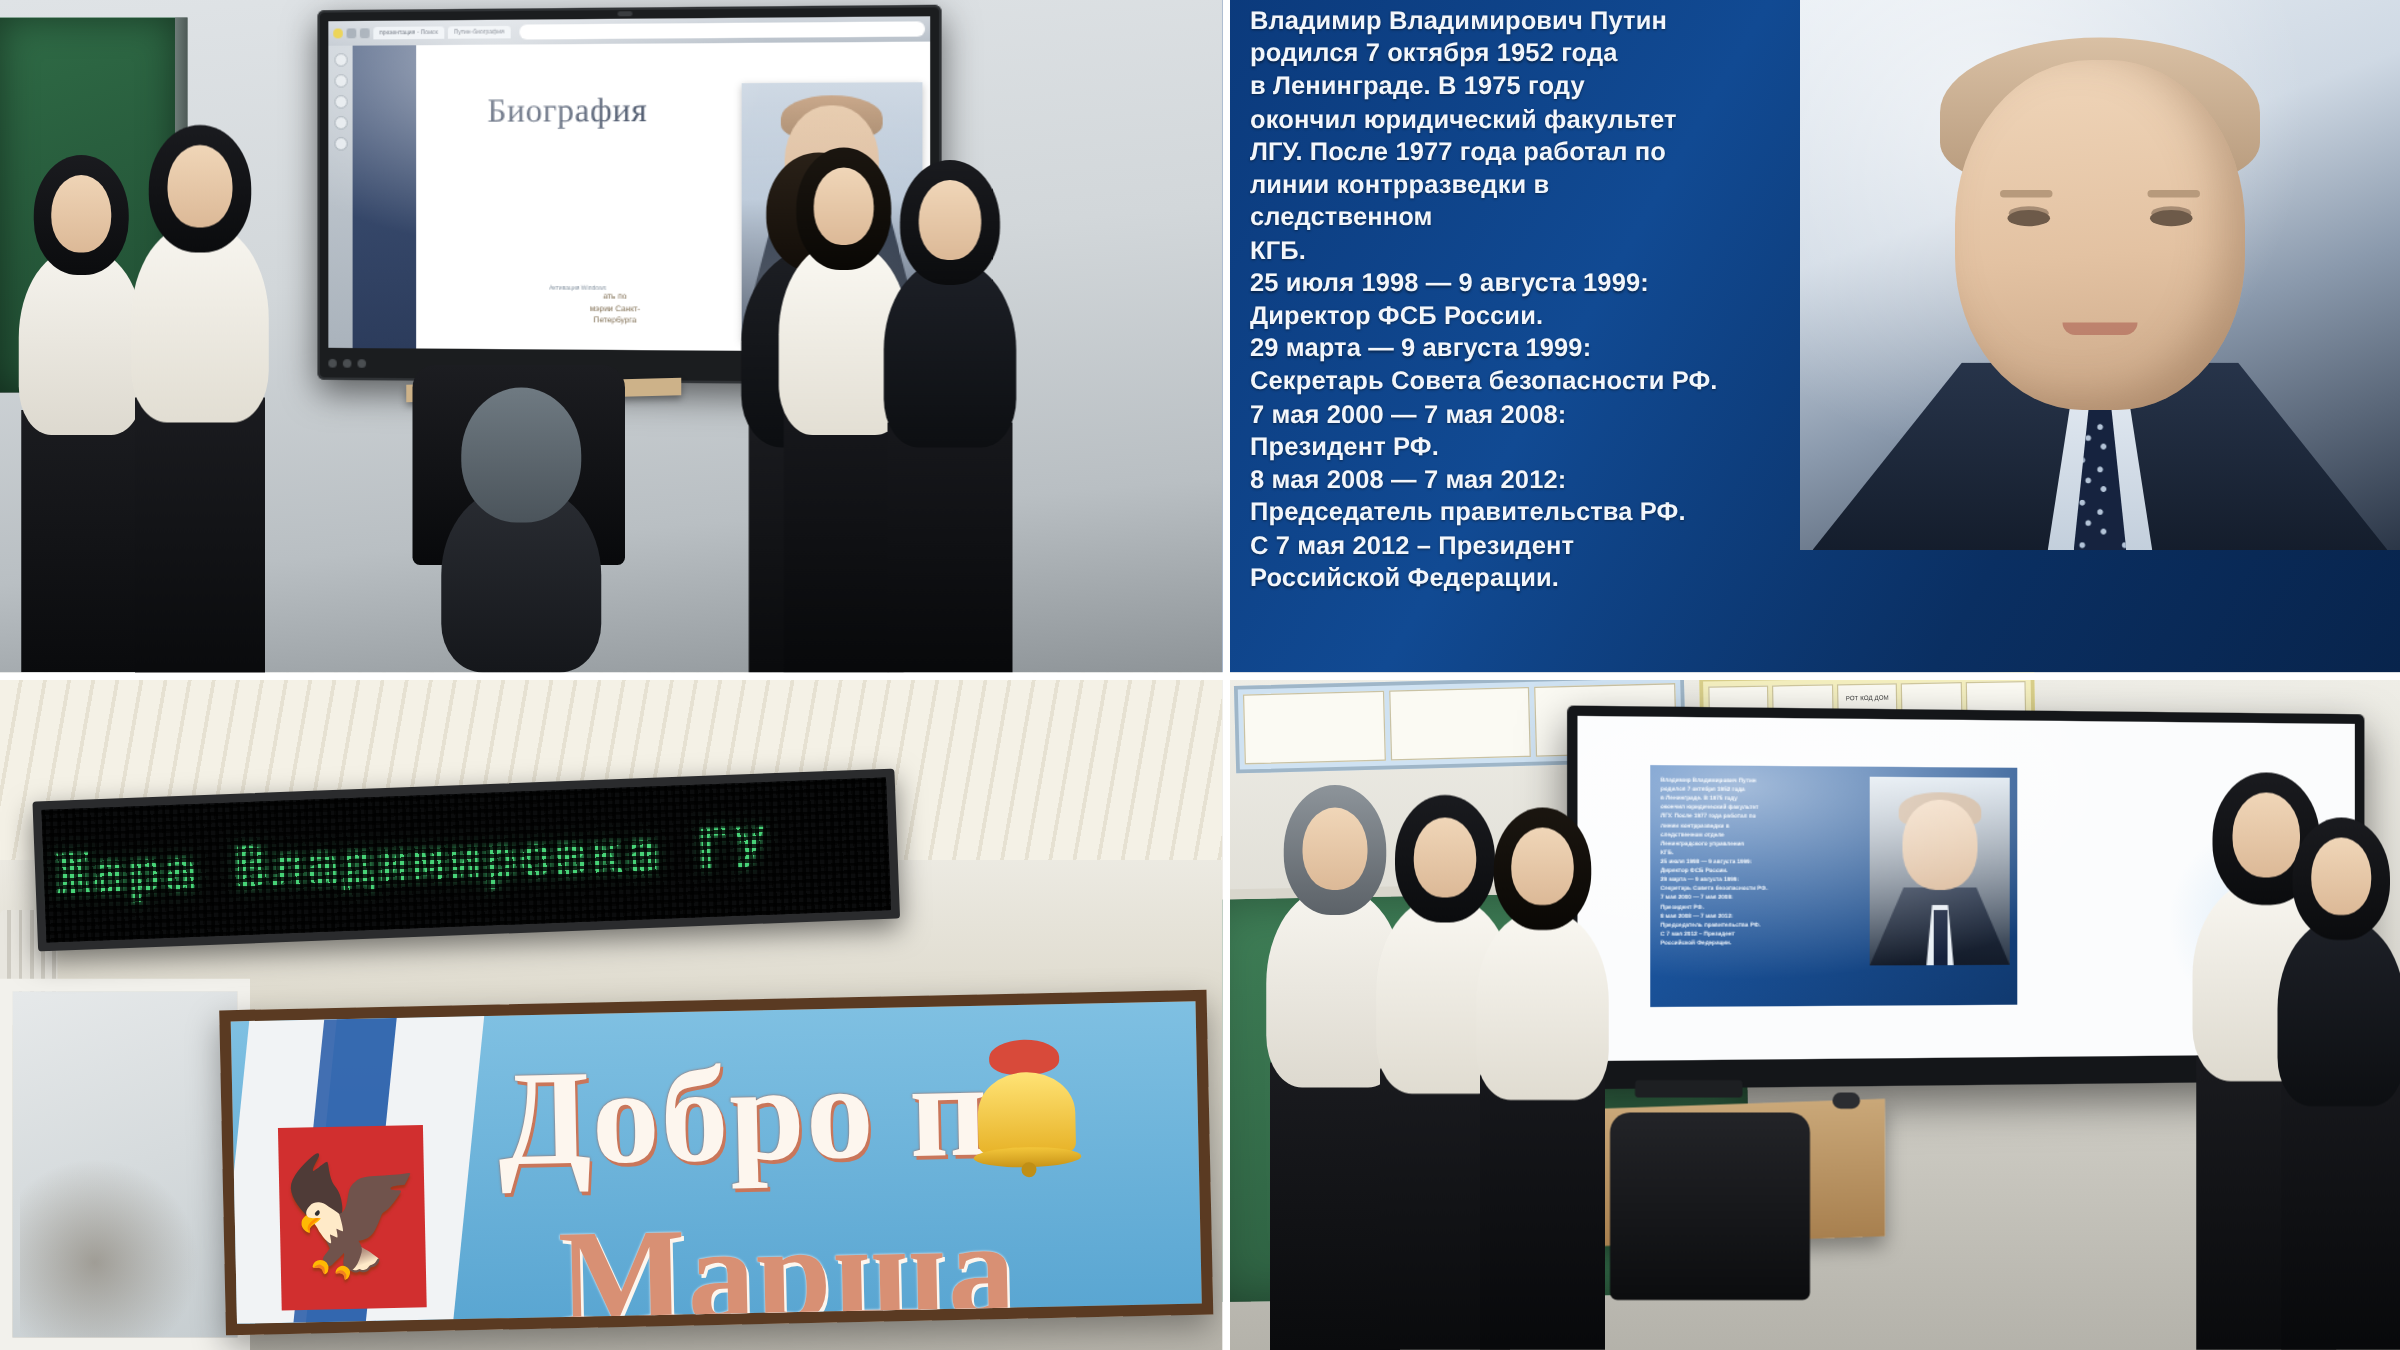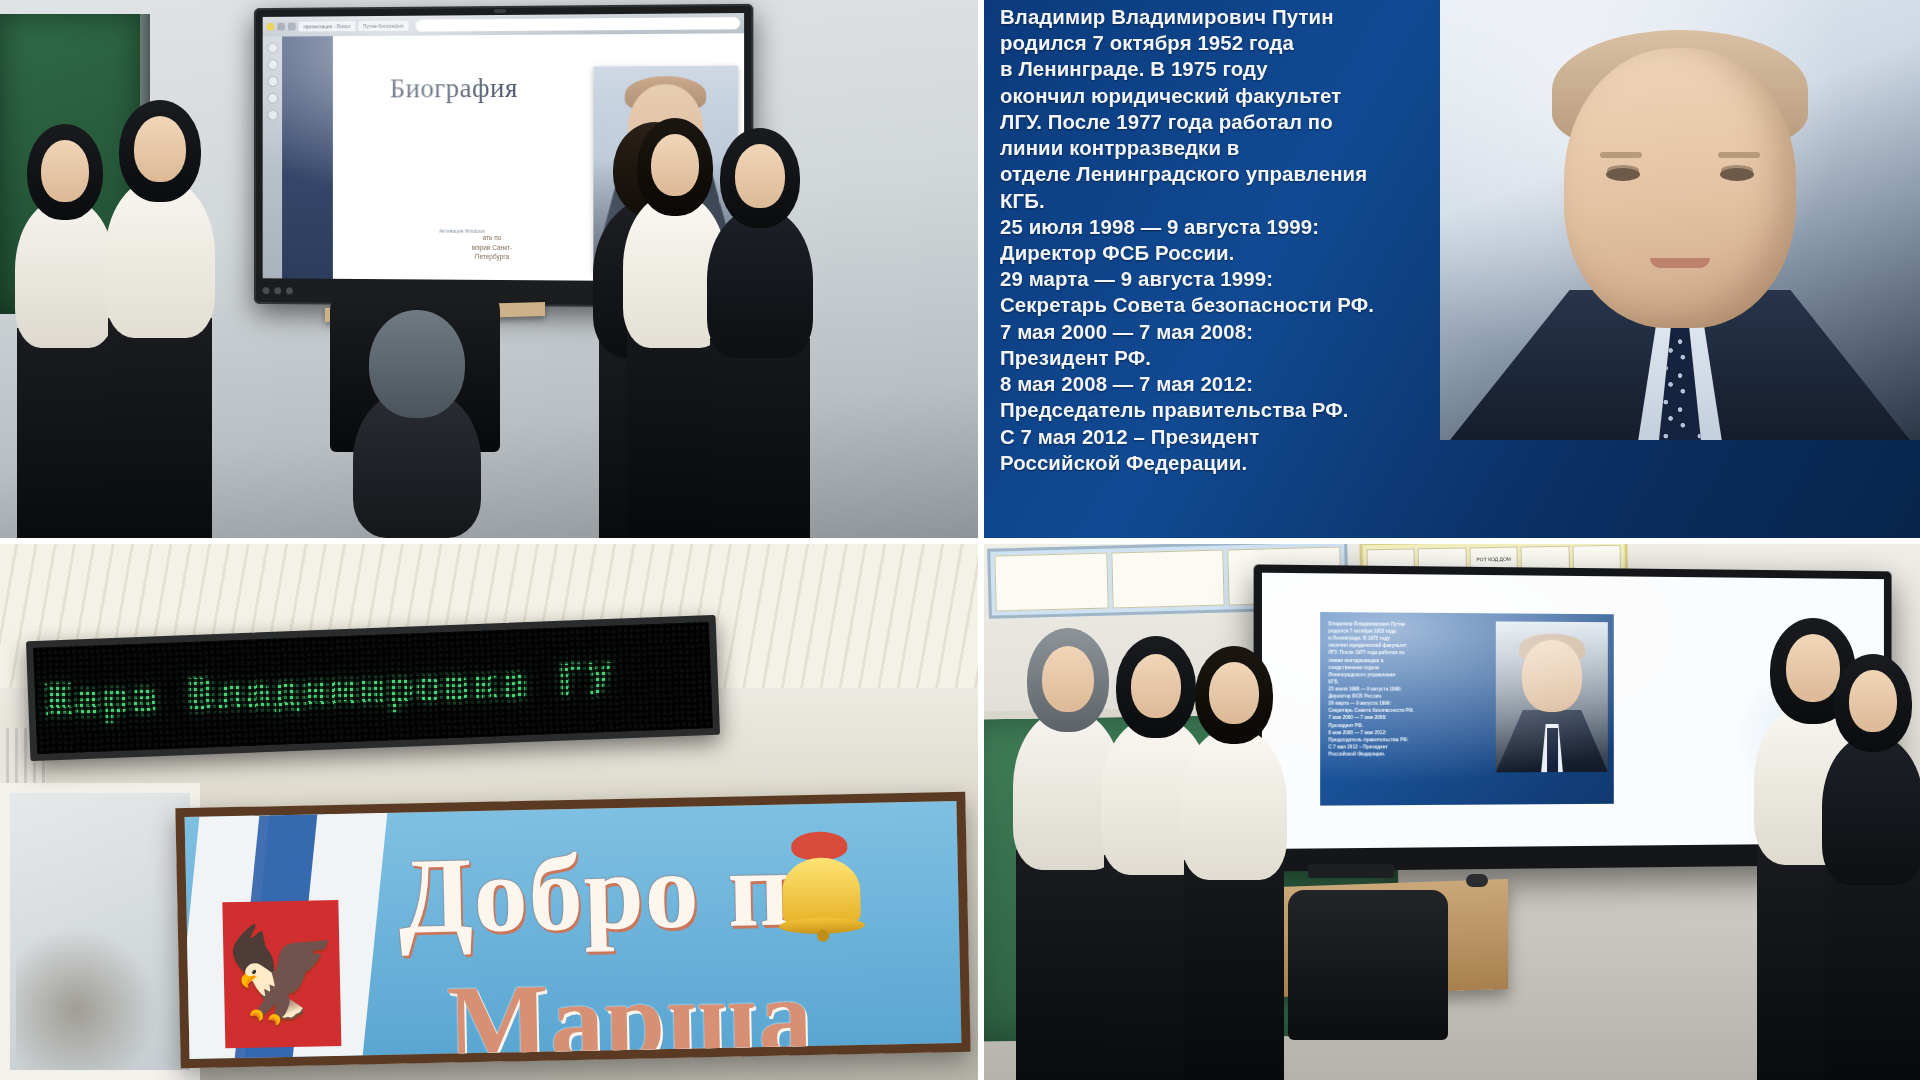--- a/index.html
+++ b/index.html
@@ -364,21 +364,21 @@
       <div class="mouth"></div>
     </div>
 
     <div class="bio-text">
       <div>Владимир Владимирович Путин</div>
       <div>родился 7 октября 1952 года</div>
       <div>в Ленинграде. В 1975 году</div>
       <div>окончил юридический факультет</div>
       <div>ЛГУ. После 1977 года работал по</div>
       <div>линии контрразведки в</div>
-      <div>отделе Ленинградского управления</div>
+      <div>следственном</div>
       <div>КГБ.</div>
       <div>25 июля 1998 — 9 августа 1999:</div>
       <div>Директор ФСБ России.</div>
       <div>29 марта — 9 августа 1999:</div>
       <div>Секретарь Совета безопасности РФ.</div>
       <div>7 мая 2000 — 7 мая 2008:</div>
       <div>Президент РФ.</div>
       <div>8 мая 2008 — 7 мая 2012:</div>
       <div>Председатель правительства РФ.</div>
       <div>С 7 мая 2012 – Президент</div>

